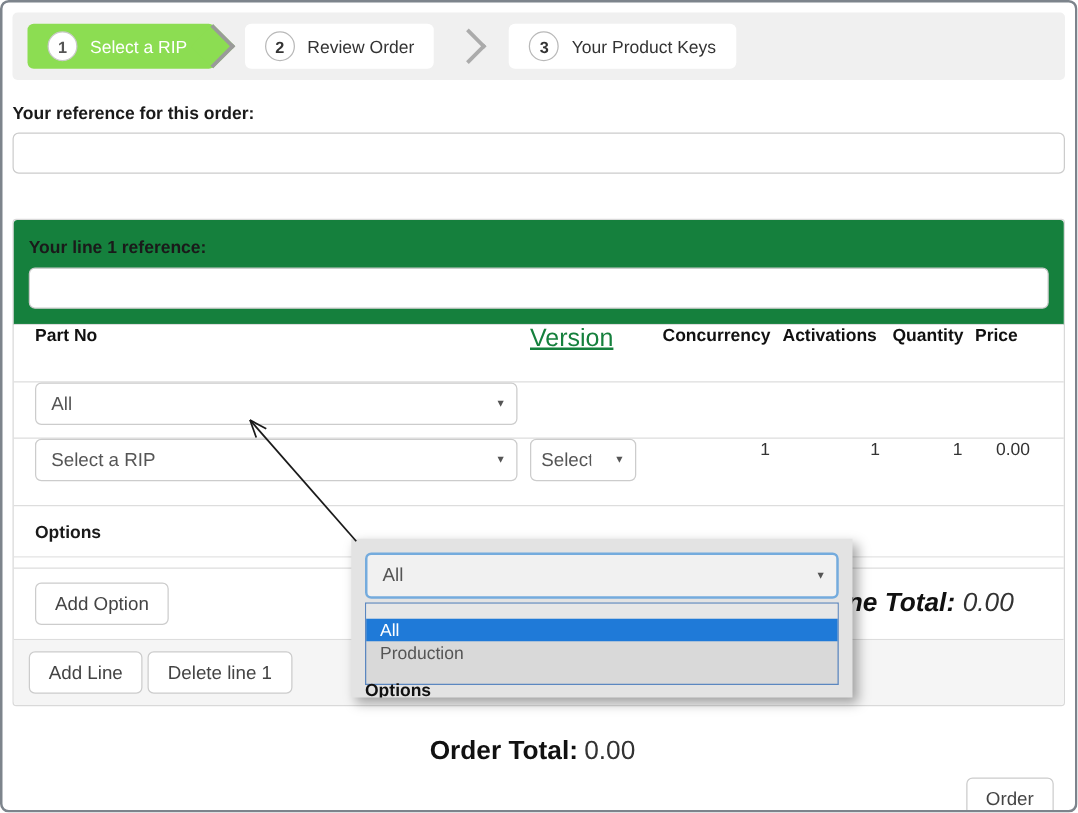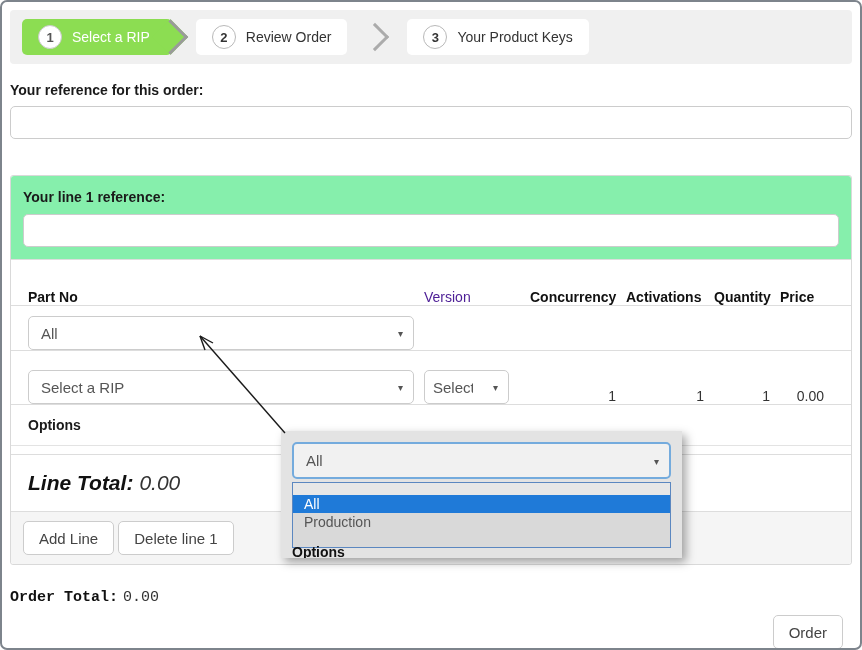--- a/index.html
+++ b/index.html
@@ -37,32 +37,32 @@
   }
   
   .section-label { font-size:14px; font-weight:bold; color:#1a1a1a; }
   .order-ref-label { margin:18px 0 8px 0; }
   .text-input {
     width:100%; height:33px; border:1px solid #ccc; border-radius:5px;
     background:#fff; font-size:14px; padding:0 10px; color:#333; outline:none;
   }
   
   .line-panel { margin-top:36px; border:1px solid #d9d9d9; border-radius:3px; background:#fff; }
-  .line-header { background:#86efac; padding:13px 12px 12px 12px; border-bottom:1px solid #ddd; border-radius:3px 3px 0 0; }
+  .line-header { background:#15803d; padding:13px 12px 12px 12px; border-bottom:1px solid #ddd; border-radius:3px 3px 0 0; }
   .line-header .text-input { margin-top:9px; }
-  .cols { display:flex; align-items:flex-end; gap:10px; padding:0 27px 0 17px; }
+  .cols { display:flex; align-items:flex-start; gap:10px; padding:0 27px 0 17px; }
   .col-part { flex:1 1 auto; }
   .col-version { width:96px; flex:0 0 auto; }
   .col-conc { width:86px; flex:0 0 auto; }
   .col-act  { width:78px; flex:0 0 auto; }
   .col-qty  { width:56px; flex:0 0 auto; }
   .col-price{ width:44px; flex:0 0 auto; }
   .thead { height:45px; }
   .thead .hdr { font-size:14px; font-weight:bold; color:#111; }
-  .thead .hdr-muted { font-size:14px; font-weight:normal; color:#4c1d95; }
+  .thead .hdr-muted { font-size:20px; font-weight:normal; color:#15803d;text-decoration:underline; }
   .trow { border-top:1px solid #ddd; }
   .row-filter { height:45px; }
   .row-rip { height:54px; }
   .num-cell { text-align:right; font-size:14px; color:#333; }
   .select {
     position:relative; height:34px; border:1px solid #ccc; border-radius:5px;
     background:#fff; display:flex; align-items:center; padding:0 26px 0 12px;
     font-size:15px; color:#555; cursor:pointer; width:100%;
   }
   .select .caret { position:absolute; right:10px; top:50%; transform:translateY(-50%);
@@ -77,21 +77,21 @@
     display:inline-flex; align-items:center; justify-content:center;
     height:34px; padding:0 15px; background:#fff; border:1px solid #ccc;
     border-radius:5px; font-size:15px; color:#444; cursor:pointer; white-space:nowrap;
   }
   .line-total { font-size:21px; color:#333;font-style:italic; }
   .line-total b { color:#111; margin-right:6px; }
   .panel-footer { border-top:1px solid #ddd; background:#f5f5f5; height:53px;
                   display:flex; align-items:center; gap:4px; padding-left:12px;
                   border-radius:0 0 3px 3px; }
   
-  .order-total { margin-top:24px; text-align:left; padding-right:10px; font-size:15px; color:#333;font-family:Liberation Mono, monospace; }
+  .order-total { margin-top:24px; text-align:center; padding-right:10px; font-size:21px; color:#333; }
   .order-total b { color:#111; margin-right:5px; }
   .bottom-buttons { margin-top:9px; display:flex; justify-content:flex-end; gap:5px; padding-right:9px; }
   
   .popup {
     position:absolute; left:279px; top:429px; width:401px; height:127px;
     background:#e3e3e3; box-shadow:4px 4px 9px rgba(0,0,0,0.35);
     overflow:hidden; z-index:20;
   }
   .popup-select {
     position:absolute; left:11px; top:11px; width:379px; height:37px;
@@ -190,20 +190,21 @@
       <div class="col-price num-cell">0.00</div>
     </div>
 
     <div class="trow row-options">
       <span class="section-label">Options</span>
     </div>
 
     <div class="row-thin"></div>
 
     <div class="row-addopt">
+      <button class="btn">Add Option</button>
       <div class="line-total">
         <b>Line Total:</b><span>0.00</span>
       </div>
     </div>
 
     <div class="panel-footer">
       <button class="btn">Add Line</button>
       <button class="btn">Delete line 1</button>
     </div>
   </div>

